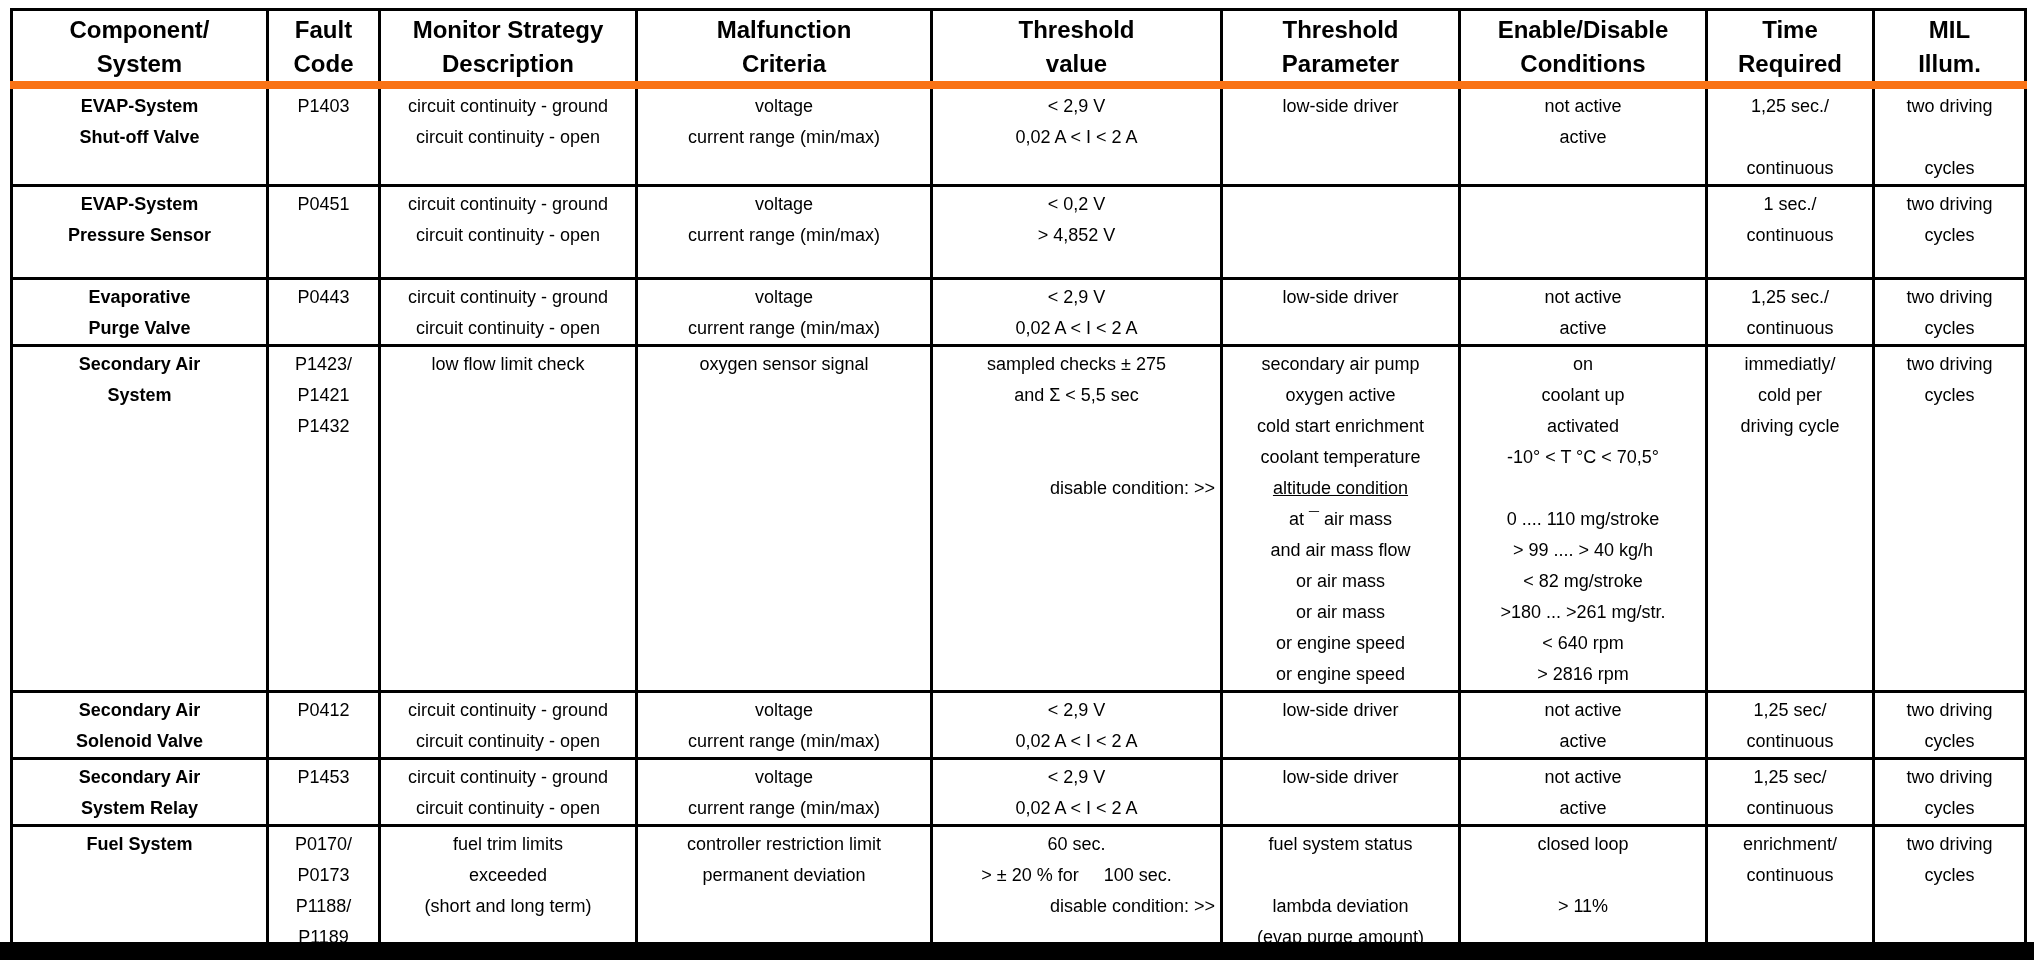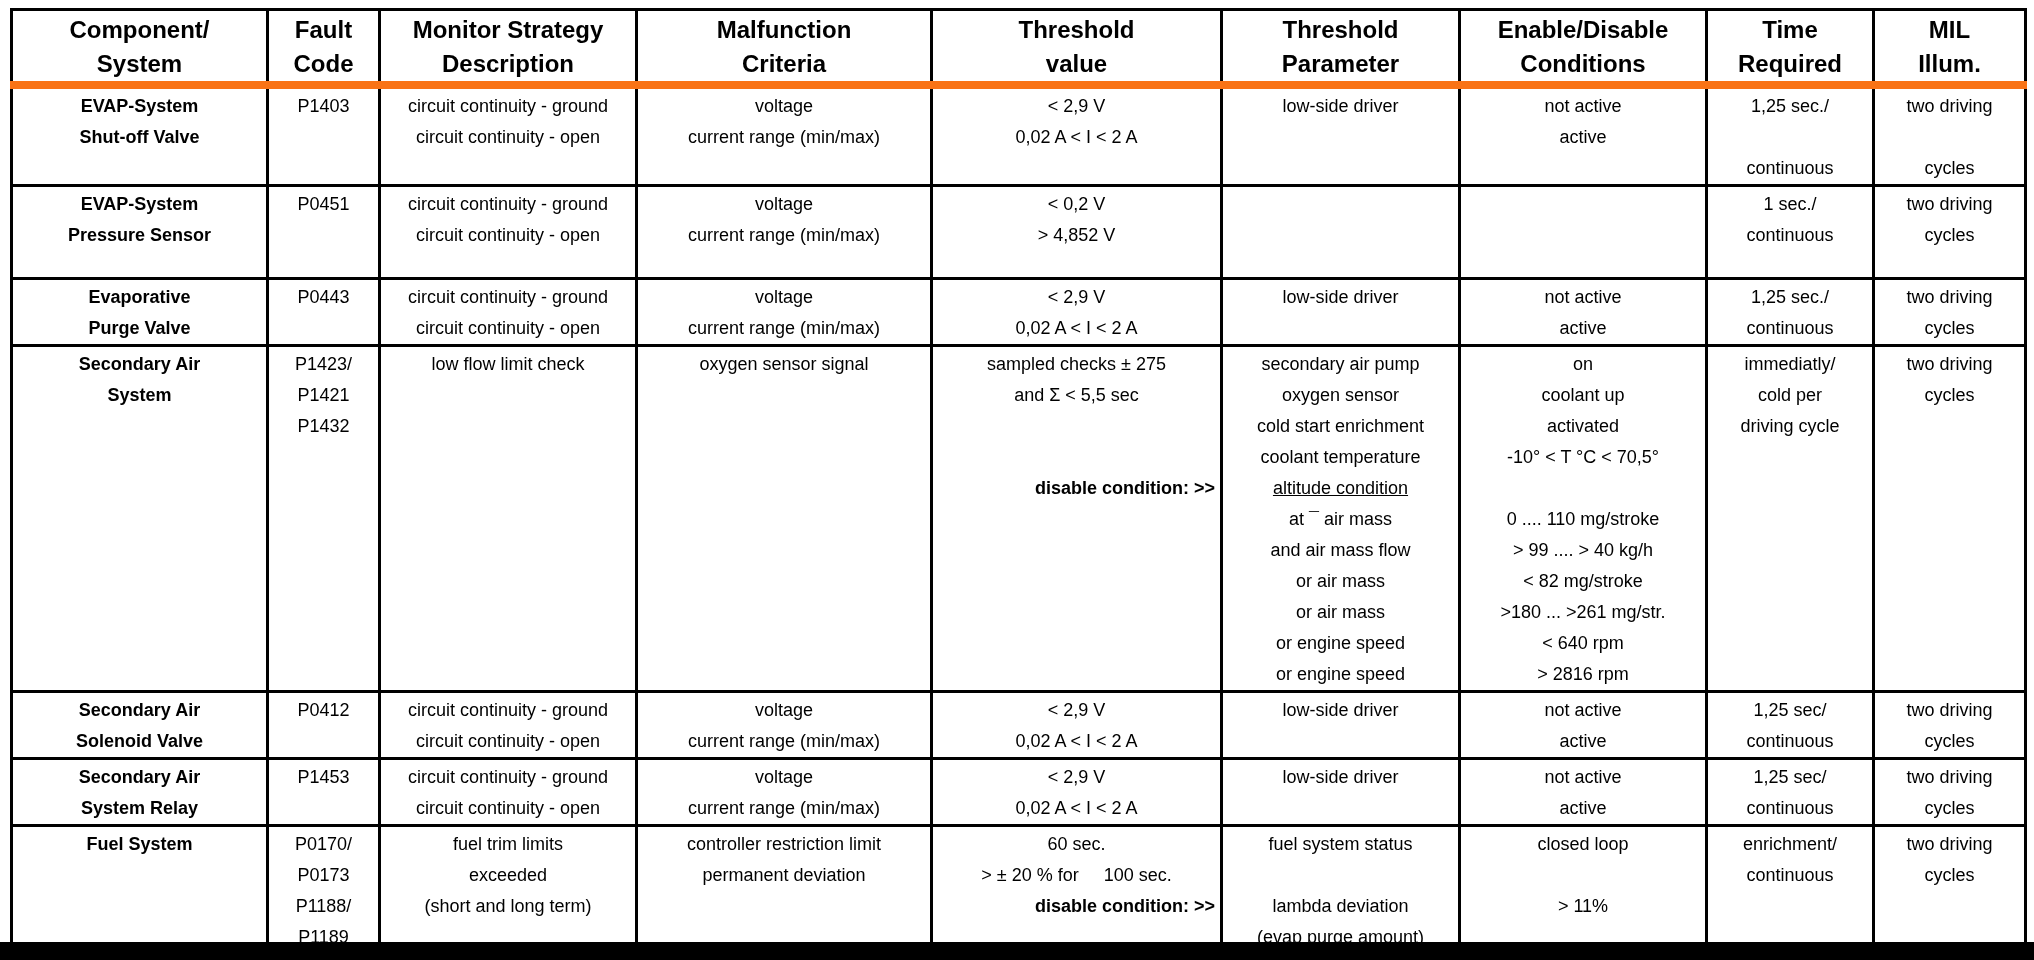--- a/index.html
+++ b/index.html
@@ -19,21 +19,21 @@
     padding:2px 3px 0 3px;
     overflow:hidden;
   }
   table.diag th{
     font-size:24px;font-weight:bold;line-height:34px;
     border-bottom:8px solid #f97316;
   }
   table.diag td{font-size:18px;}
   td.col-0{font-weight:bold;}
   .line{white-space:pre;min-height:31px;line-height:31px;}
-  .line.align-right{text-align:right;padding-right:2px;font-weight:bold;}
+  .line.align-right{text-align:right;padding-right:2px;}
   .line.underline{text-decoration:underline;}
   .hline{white-space:pre;}
   .bottom-bar{
     position:absolute;left:0;top:942px;width:2034px;height:18px;
   }
 </style>
 </head>
 <body style="background: rgb(255, 255, 255);">
 
 <div class="table-wrap">
@@ -213,21 +213,21 @@
           </td>
           <td class="col-4">
             <div class="line">sampled checks ± 275</div>
             <div class="line">and Σ &lt; 5,5 sec</div>
             <div class="line"></div>
             <div class="line"></div>
             <div class="line align-right">disable condition: &gt;&gt;</div>
           </td>
           <td class="col-5">
             <div class="line">secondary air pump</div>
-            <div class="line">oxygen sensor</div>
+            <div class="line">oxygen active</div>
             <div class="line">cold start enrichment</div>
             <div class="line">coolant temperature</div>
             <div class="line underline">altitude condition</div>
             <div class="line">at ¯ air mass</div>
             <div class="line">and air mass flow</div>
             <div class="line">or air mass</div>
             <div class="line">or air mass</div>
             <div class="line">or engine speed</div>
             <div class="line">or engine speed</div>
           </td>

